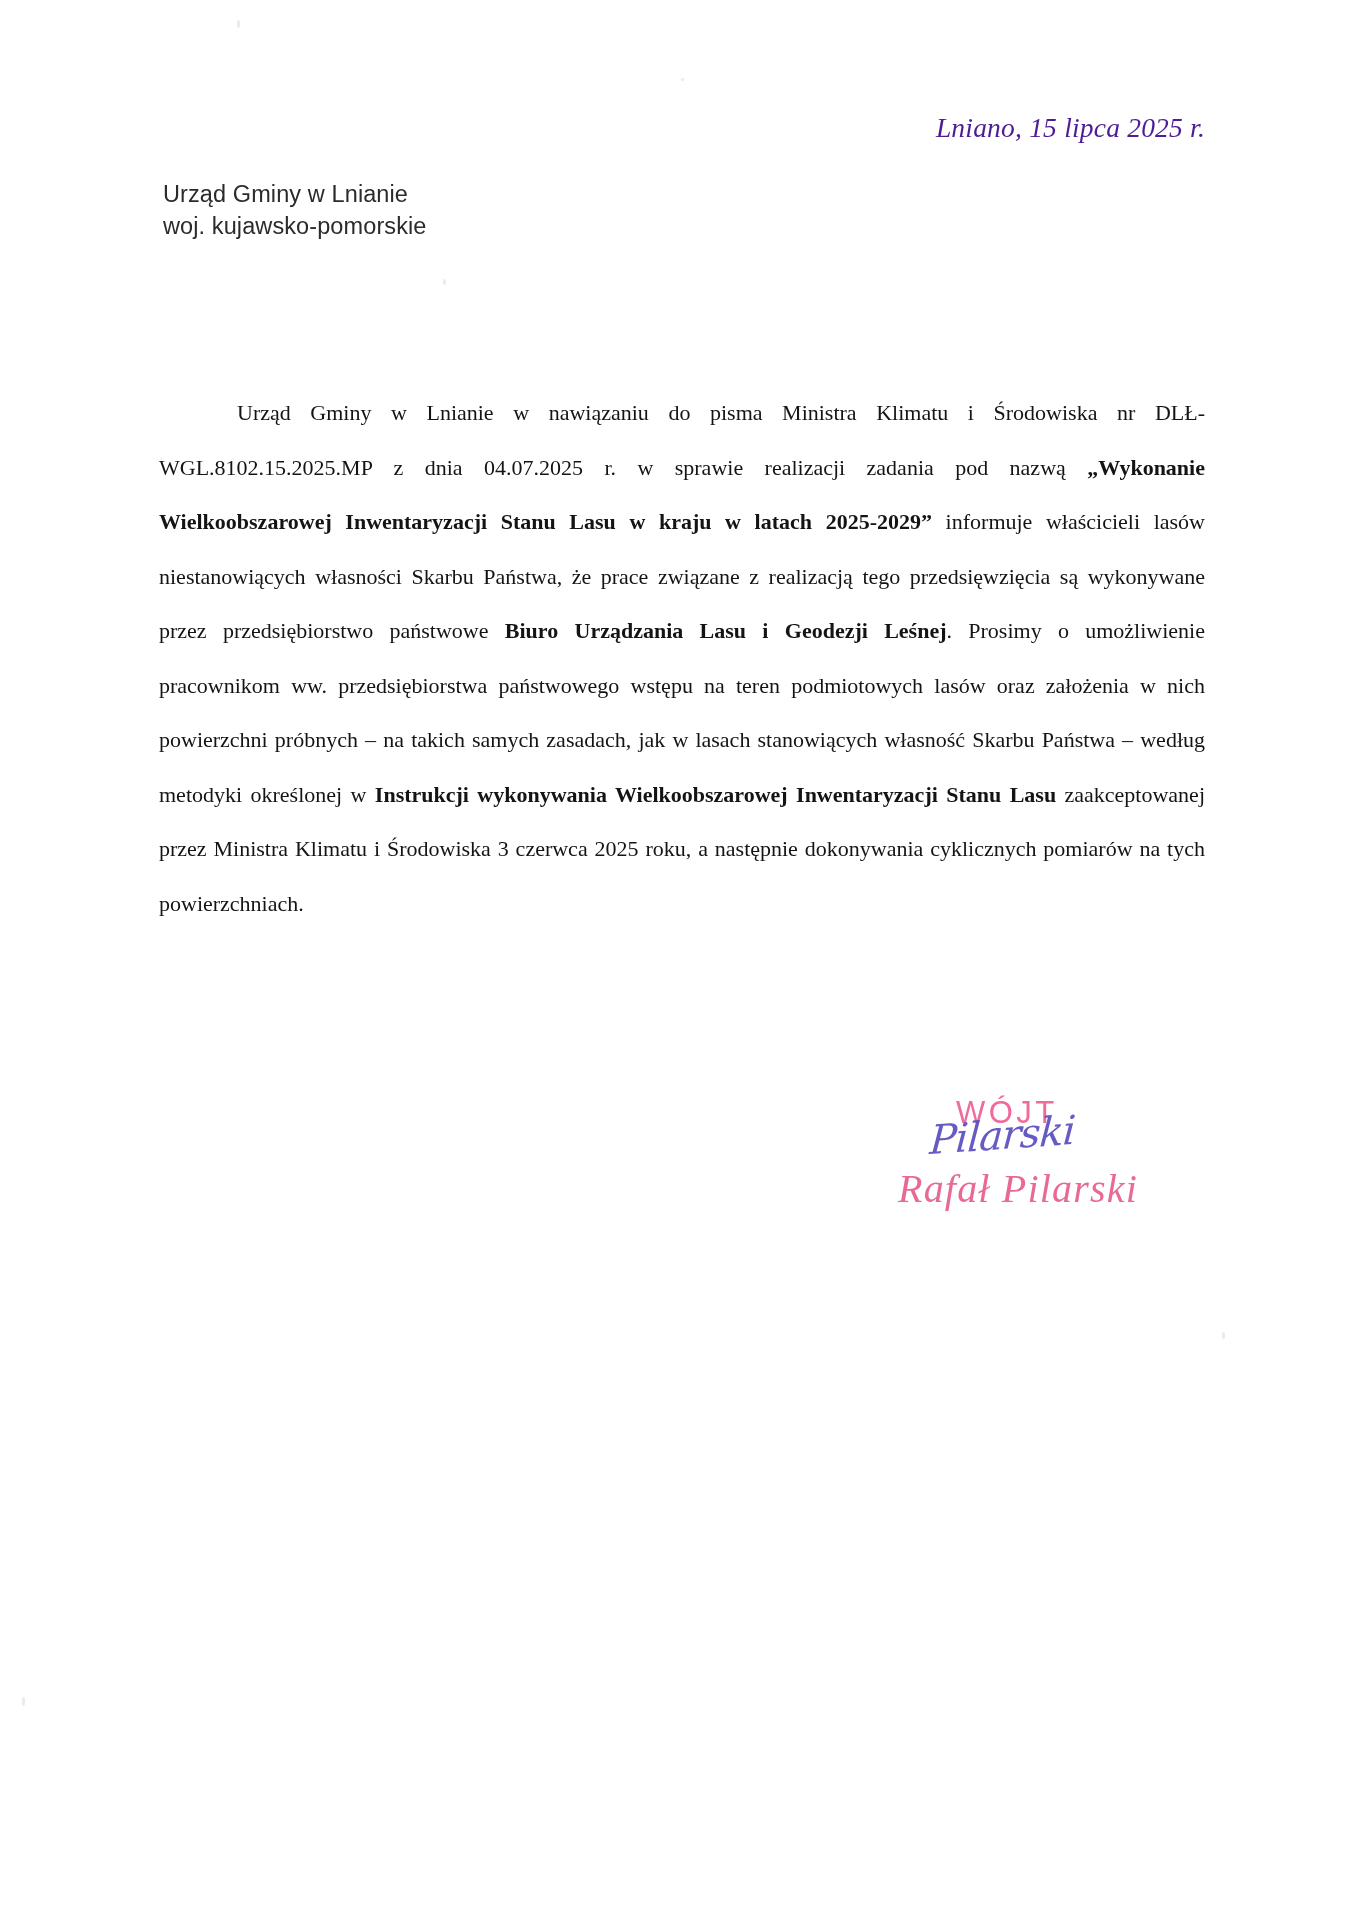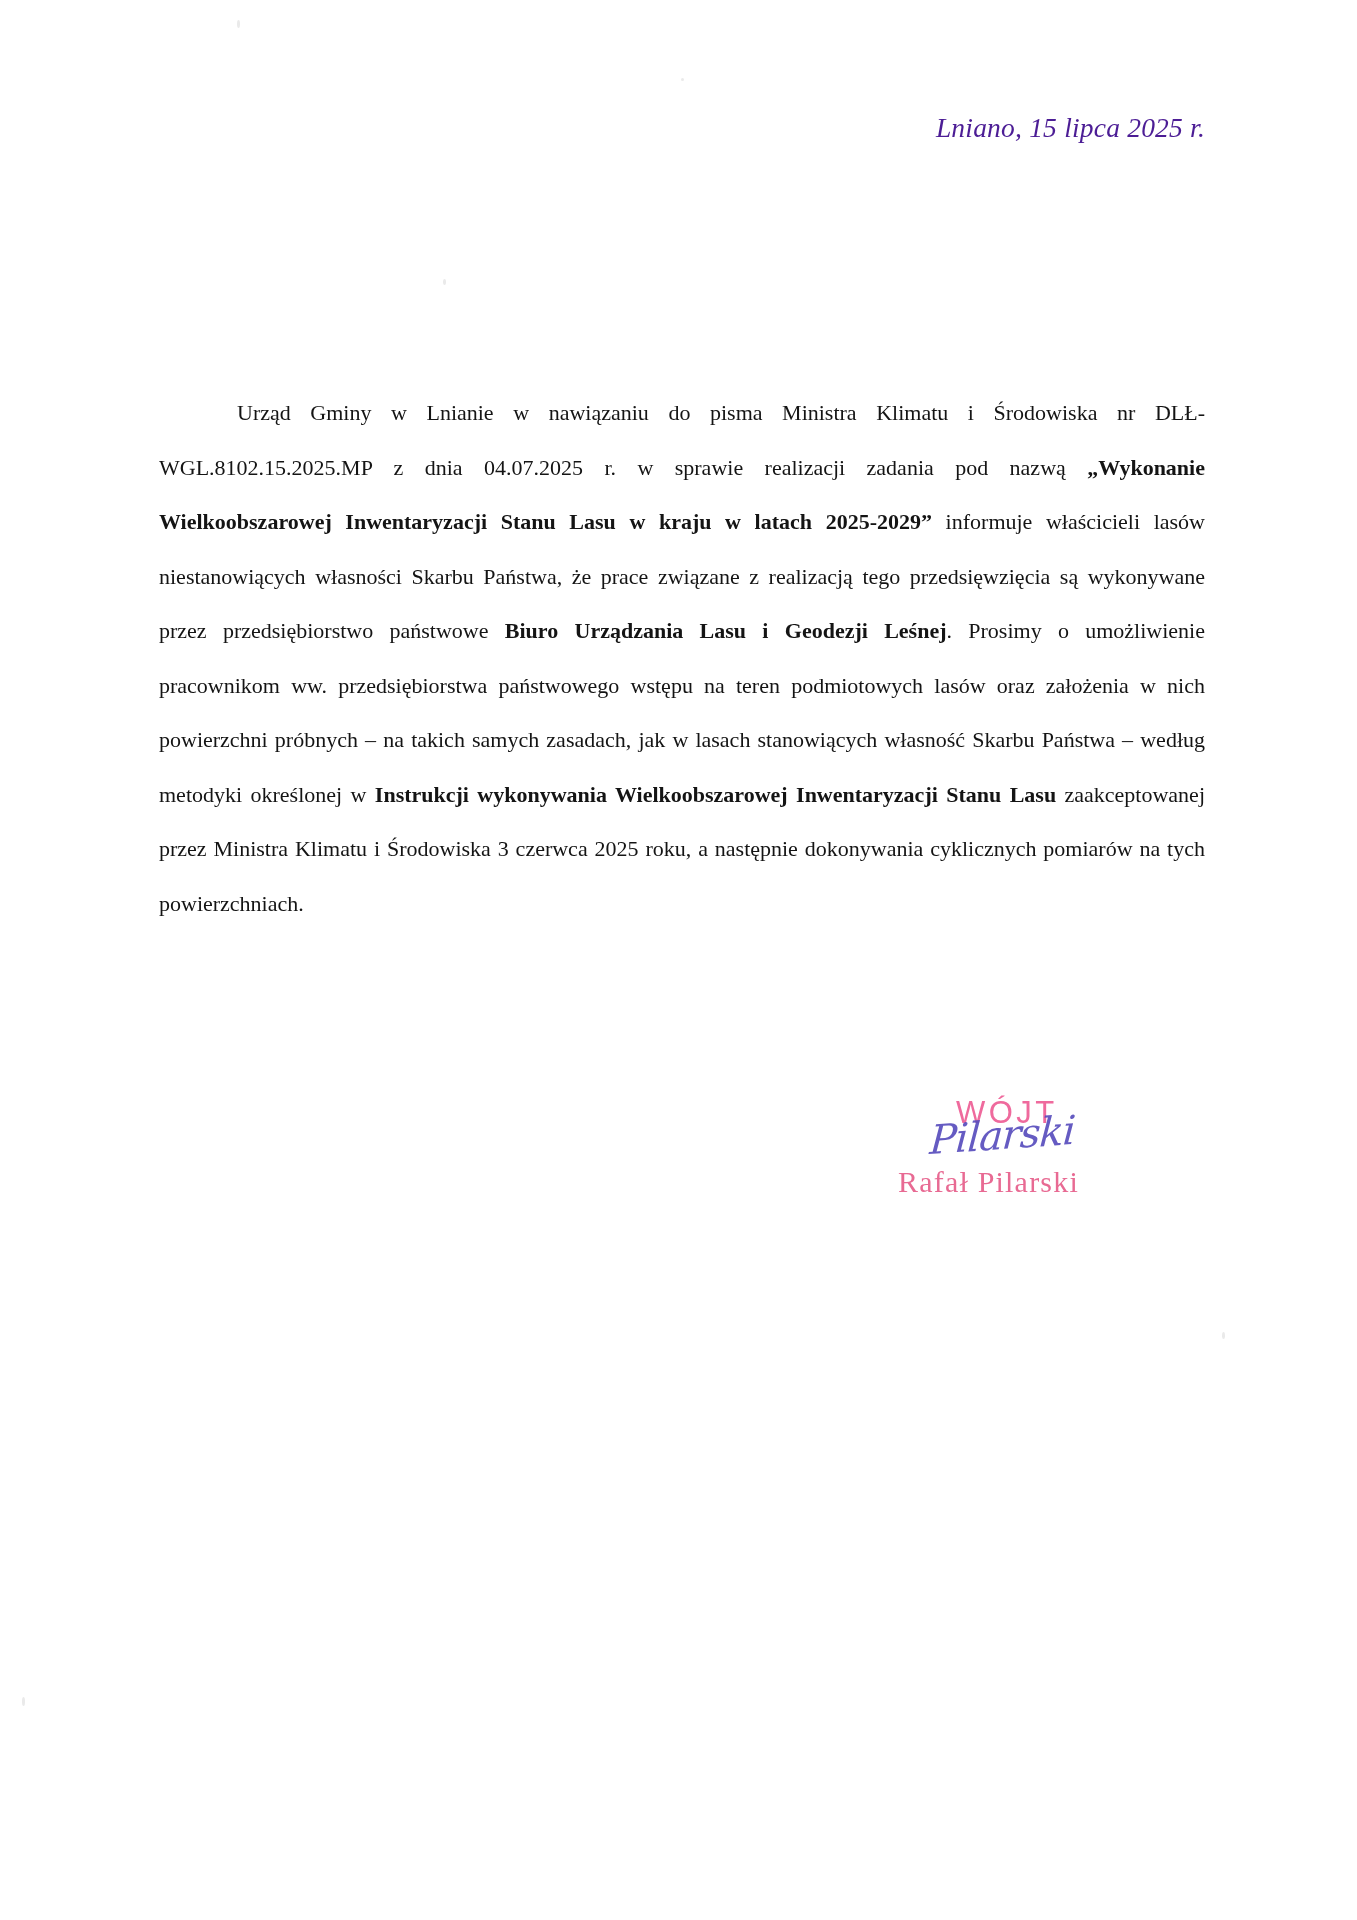--- a/index.html
+++ b/index.html
@@ -118,39 +118,44 @@
     transform-origin: left center;
     white-space: nowrap;
     letter-spacing: -1px;
     opacity: .93;
   }
   .sig-name {
     position: absolute;
     left: 18px;
     top: 88px;
     font-family: "Liberation Serif", "DejaVu Serif", serif;
-    font-size: 30px;
+    font-style: italic;
+    font-size: 40px;
     color: #e86a93;
     letter-spacing: 1.2px;
     white-space: nowrap;
   }
 </style>
 </head>
 <body>
 
 <div class="page">
 
   <div class="speck" style="left:237px;top:20px;width:3px;height:8px;"></div>
   <div class="speck" style="left:681px;top:78px;width:3px;height:3px;"></div>
   <div class="speck" style="left:443px;top:279px;width:3px;height:6px;"></div>
   <div class="speck" style="left:1222px;top:1332px;width:3px;height:7px;"></div>
   <div class="speck" style="left:22px;top:1697px;width:3px;height:9px;"></div>
 
   <div class="date-line">Lniano, 15 lipca 2025 r.</div>
 
+  <div class="sender">
+    <div>Urząd Gminy w Lnianie</div>
+    <div>woj. kujawsko-pomorskie</div>
+  </div>
 
   <div class="body-block">
     <p><span>Urząd Gminy w Lnianie w nawiązaniu do pisma Ministra Klimatu i Środowiska nr DLŁ-WGL.8102.15.2025.MP z dnia 04.07.2025 r. w sprawie realizacji zadania pod nazwą </span><b>„Wykonanie Wielkoobszarowej Inwentaryzacji Stanu Lasu w kraju w latach 2025-2029”</b><span> informuje właścicieli lasów niestanowiących własności Skarbu Państwa, że prace związane z realizacją tego przedsięwzięcia są wykonywane przez przedsiębiorstwo państwowe </span><b>Biuro Urządzania Lasu i Geodezji Leśnej</b><span>. Prosimy o umożliwienie pracownikom ww. przedsiębiorstwa państwowego wstępu na teren podmiotowych lasów oraz założenia w nich powierzchni próbnych – na takich samych zasadach, jak w lasach stanowiących własność Skarbu Państwa – według metodyki określonej w </span><b>Instrukcji wykonywania Wielkoobszarowej Inwentaryzacji Stanu Lasu</b><span> zaakceptowanej przez Ministra Klimatu i Środowiska 3 czerwca 2025 roku, a następnie dokonywania cyklicznych pomiarów na tych powierzchniach.</span></p>
   </div>
 
   <div class="signature">
     <div class="sig-wrap">
       <div class="sig-title" style="color: rgb(239, 106, 157);">WÓJT</div>
       <div class="sig-hand" style="color: rgb(90, 79, 190);">Pilarski</div>
       <div class="sig-name" style="color: rgb(232, 106, 147);">Rafał Pilarski</div>

